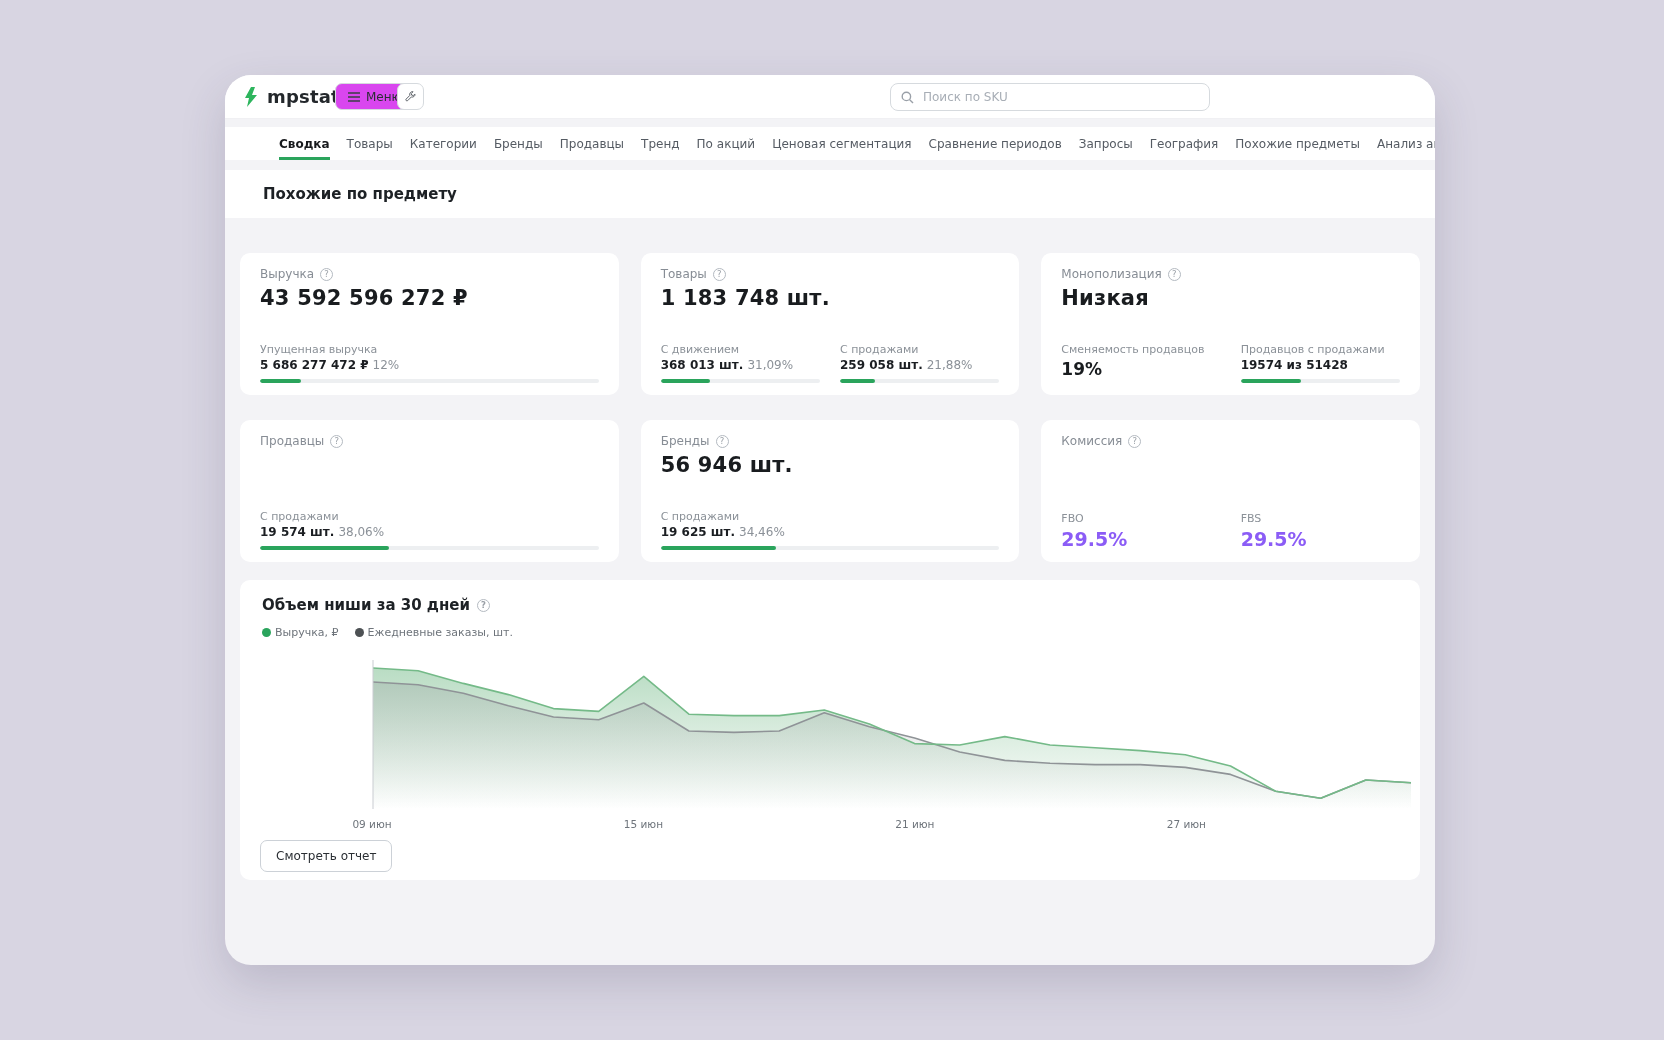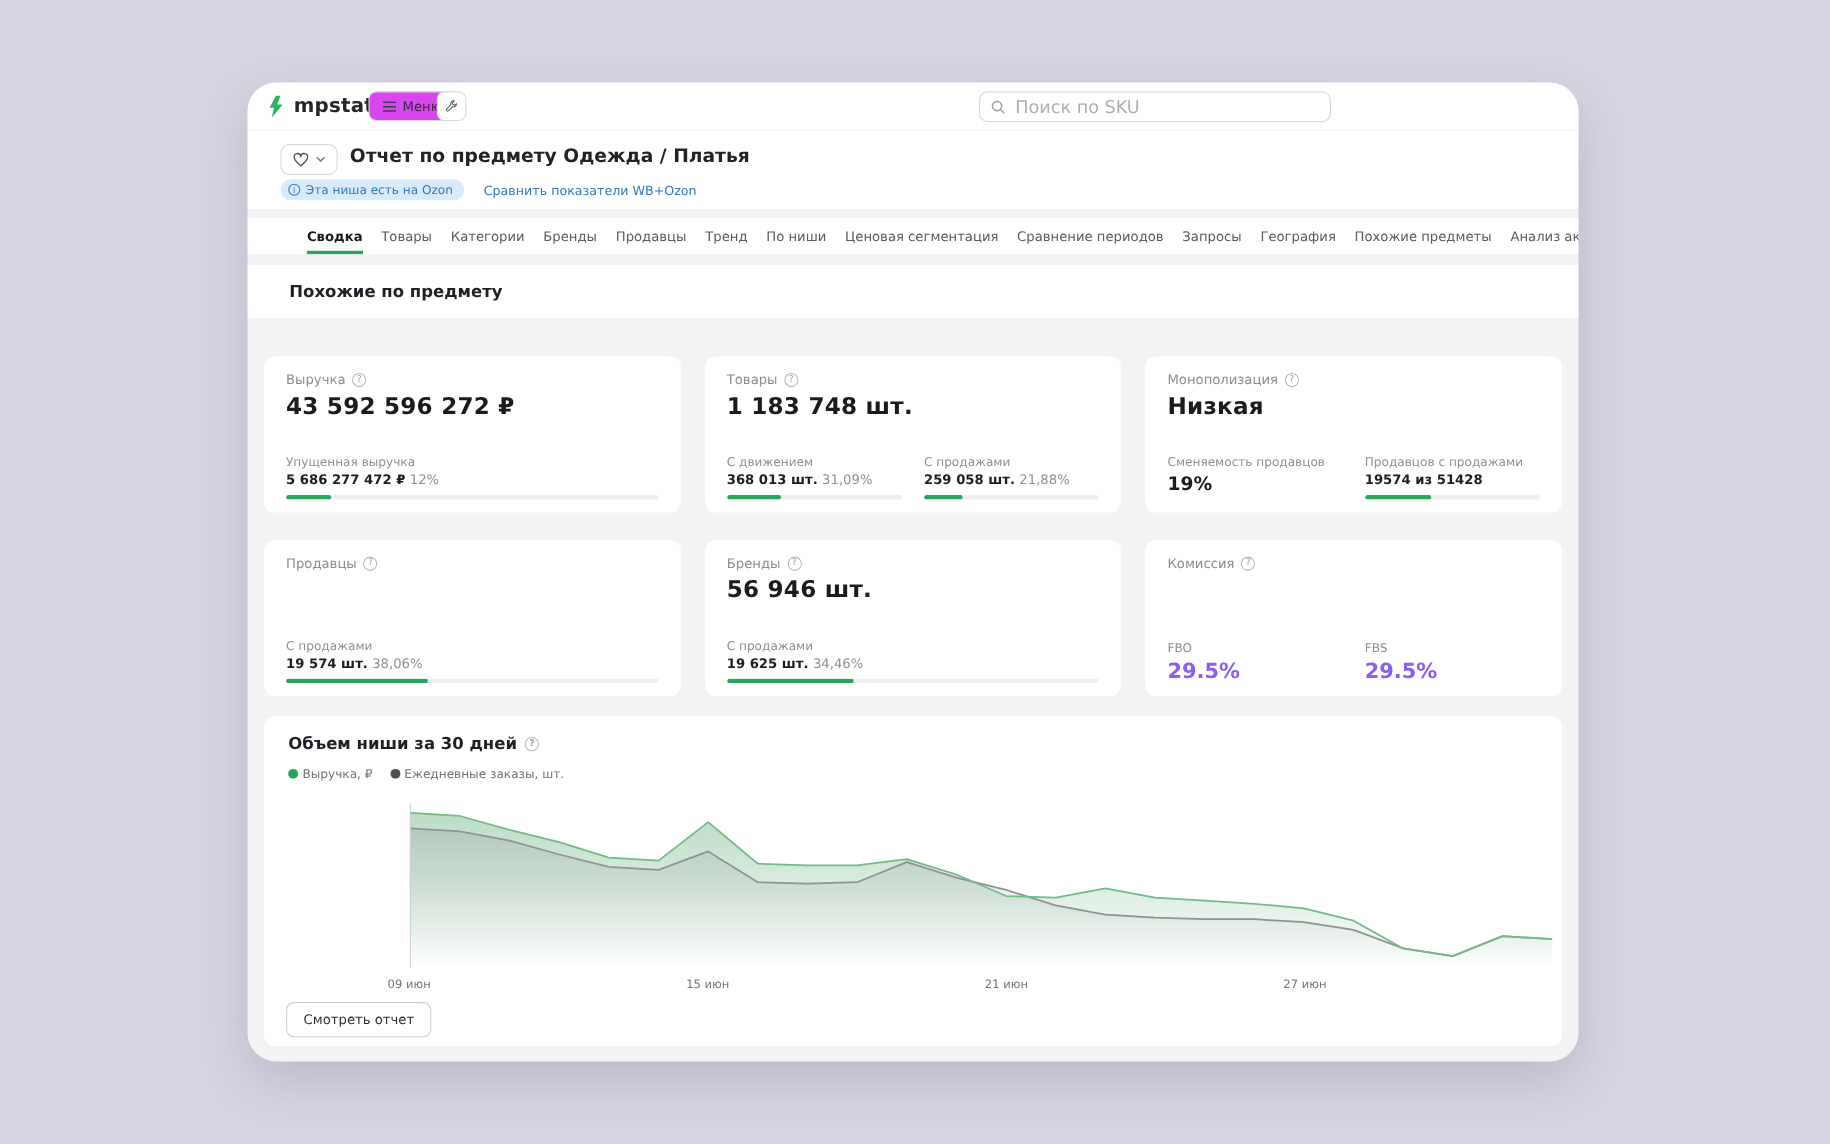--- a/index.html
+++ b/index.html
@@ -15,21 +15,21 @@
   
   .topbar{position:relative;height:44px;background:#fff;border-bottom:1px solid #f0f0f3;}
   .logo{position:absolute;left:16px;top:0;height:43px;display:flex;align-items:center;gap:6px;cursor:pointer;}
   .logo-text{font-size:18px;font-weight:700;color:#23272b;letter-spacing:.2px;}
   .menu-btn{position:absolute;left:110px;top:8px;height:27px;padding:0 12px;display:flex;align-items:center;gap:6px;
             background:#d946ef;border:1px solid #d6dade;border-radius:7px;font-size:12px;color:#2a2e33;cursor:pointer;}
   .tool-btn{position:absolute;left:172px;top:8px;width:27px;height:27px;display:flex;align-items:center;justify-content:center;
             background:#fff;border:1px solid #d6dade;border-radius:7px;cursor:pointer;}
   .search{position:absolute;left:665px;top:8px;width:320px;height:28px;border:1px solid #d6dade;border-radius:8px;
           display:flex;align-items:center;gap:7px;padding:0 10px;background:#fff;}
-  .search input{border:none;outline:none;flex:1;font-size:16px;color:#333;background:transparent;}
+  .search input{border:none;outline:none;flex:1;font-size:12px;color:#333;background:transparent;}
   .search input::placeholder{color:#a8aeb6;}
 
   
   .title-section{position:relative;height:71px;background:#fff;}
   .fav-control{position:absolute;left:30px;top:12px;width:52px;height:28px;border:1px solid #d6dade;border-radius:8px;
                display:flex;align-items:center;justify-content:center;gap:6px;background:#fff;cursor:pointer;}
   .page-title{position:absolute;left:93px;top:13px;margin:0;font-size:17px;font-weight:700;color:#202429;}
   .badge-row{position:absolute;left:30px;top:44px;display:flex;align-items:center;gap:18px;}
   .ozon-badge{display:flex;align-items:center;gap:5px;background:#d9ebfa;color:#3079c6;font-size:11px;
               padding:3px 10px 3px 7px;border-radius:10px;}
@@ -108,38 +108,20 @@
       </button>
       <div class="search">
         <svg width="13" height="13" viewBox="0 0 13 13">
           <circle cx="5.4" cy="5.4" r="4.2" fill="none" stroke="#9aa0a8" stroke-width="1.4"></circle>
           <path d="M8.7 8.7 L12 12" stroke="#9aa0a8" stroke-width="1.4"></path>
         </svg>
         <input placeholder="Поиск по SKU" style="">
       </div>
     </div>
 
-    <div class="title-section">
-      <div class="fav-control">
-        <svg width="15" height="14" viewBox="0 0 16 15">
-          <path d="M8 13.6 C4.6 10.8 1.6 8.6 1.6 5.9 A3.1 3.1 0 0 1 8 4.1 A3.1 3.1 0 0 1 14.4 5.9 C14.4 8.6 11.4 10.8 8 13.6 Z" fill="none" stroke="#4a5056" stroke-width="1.3"></path>
-        </svg>
-        <svg width="9" height="6" viewBox="0 0 9 6">
-          <path d="M1 1 L4.5 4.5 L8 1" fill="none" stroke="#7a8086" stroke-width="1.4"></path>
-        </svg>
-      </div>
-      <h1 class="page-title">Отчет по предмету Одежда / Платья</h1>
-      <div class="badge-row">
-        <span class="ozon-badge">
-          <span class="info-circle">i</span>
-          <span>Эта ниша есть на Ozon</span>
-        </span>
-        <a class="compare-link">Сравнить показатели WB+Ozon</a>
-      </div>
-    </div>
 
     <div class="tabbar">
         <div class="tab active">
           <span>Сводка</span>
         </div>
         <div class="tab">
           <span>Товары</span>
         </div>
         <div class="tab">
           <span>Категории</span>
@@ -147,21 +129,21 @@
         <div class="tab">
           <span>Бренды</span>
         </div>
         <div class="tab">
           <span>Продавцы</span>
         </div>
         <div class="tab">
           <span>Тренд</span>
         </div>
         <div class="tab">
-          <span>По ниши</span>
+          <span>По акций</span>
         </div>
         <div class="tab">
           <span>Ценовая сегментация</span>
         </div>
         <div class="tab">
           <span>Сравнение периодов</span>
         </div>
         <div class="tab">
           <span>Запросы</span>
         </div>

